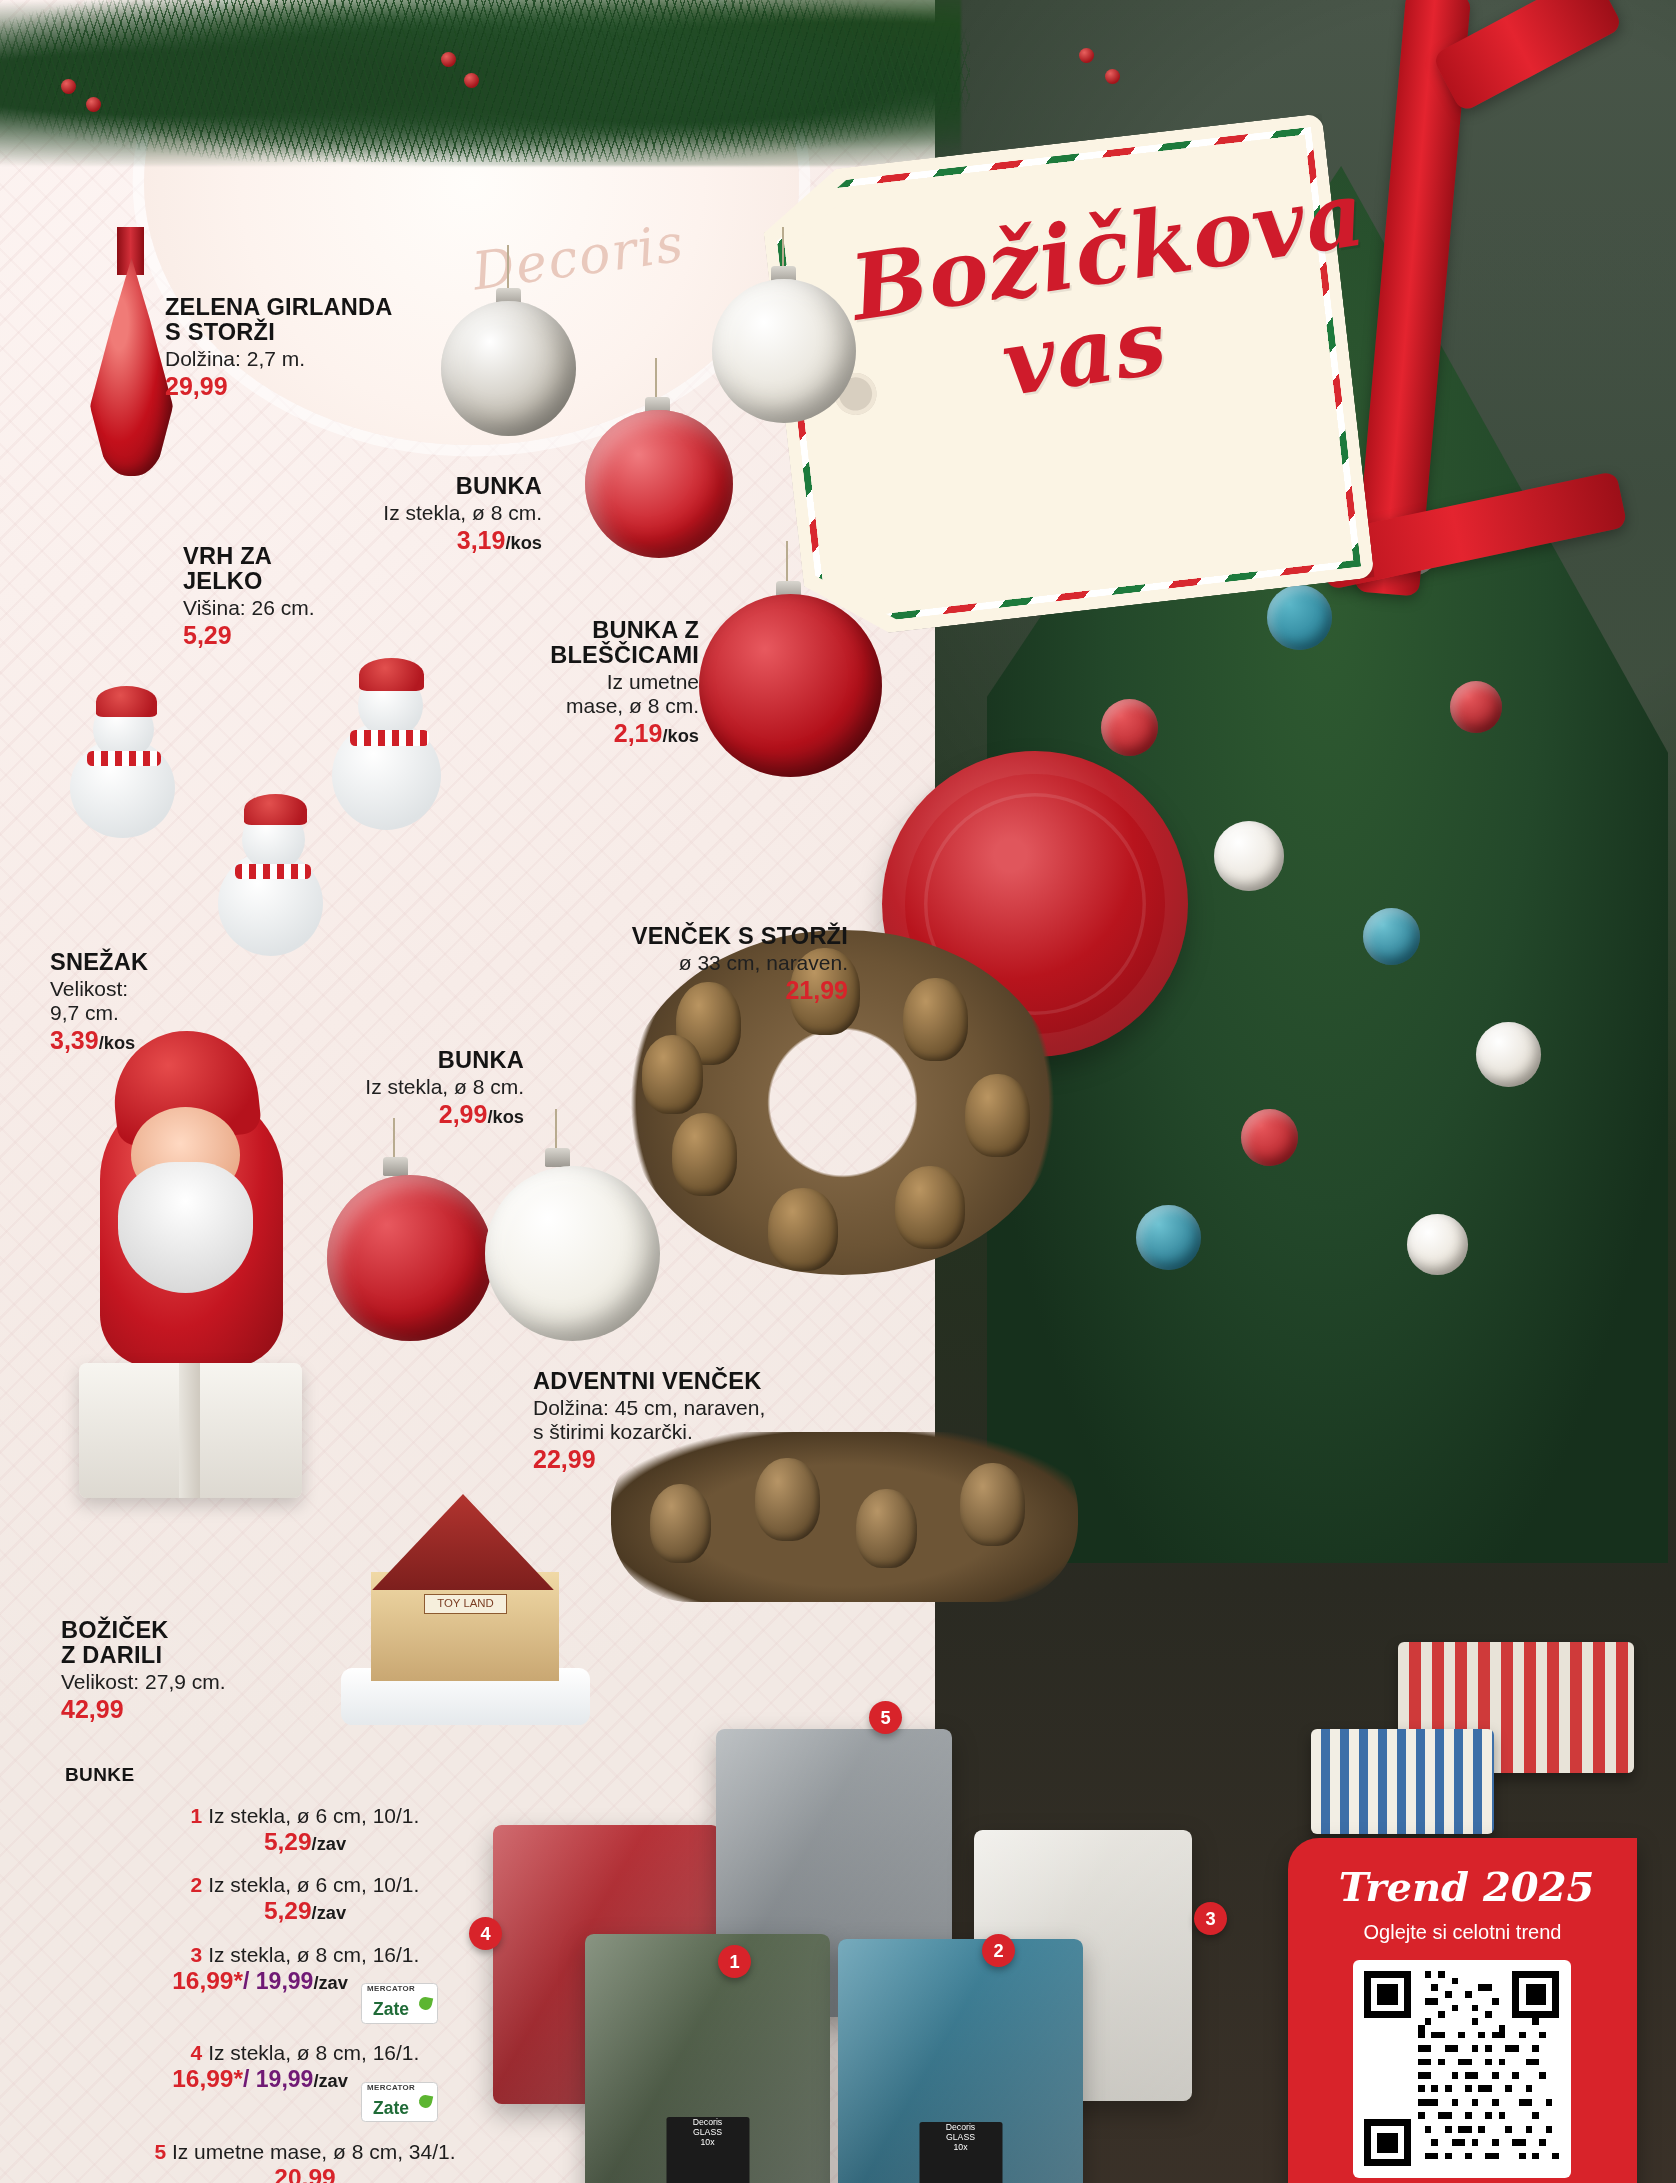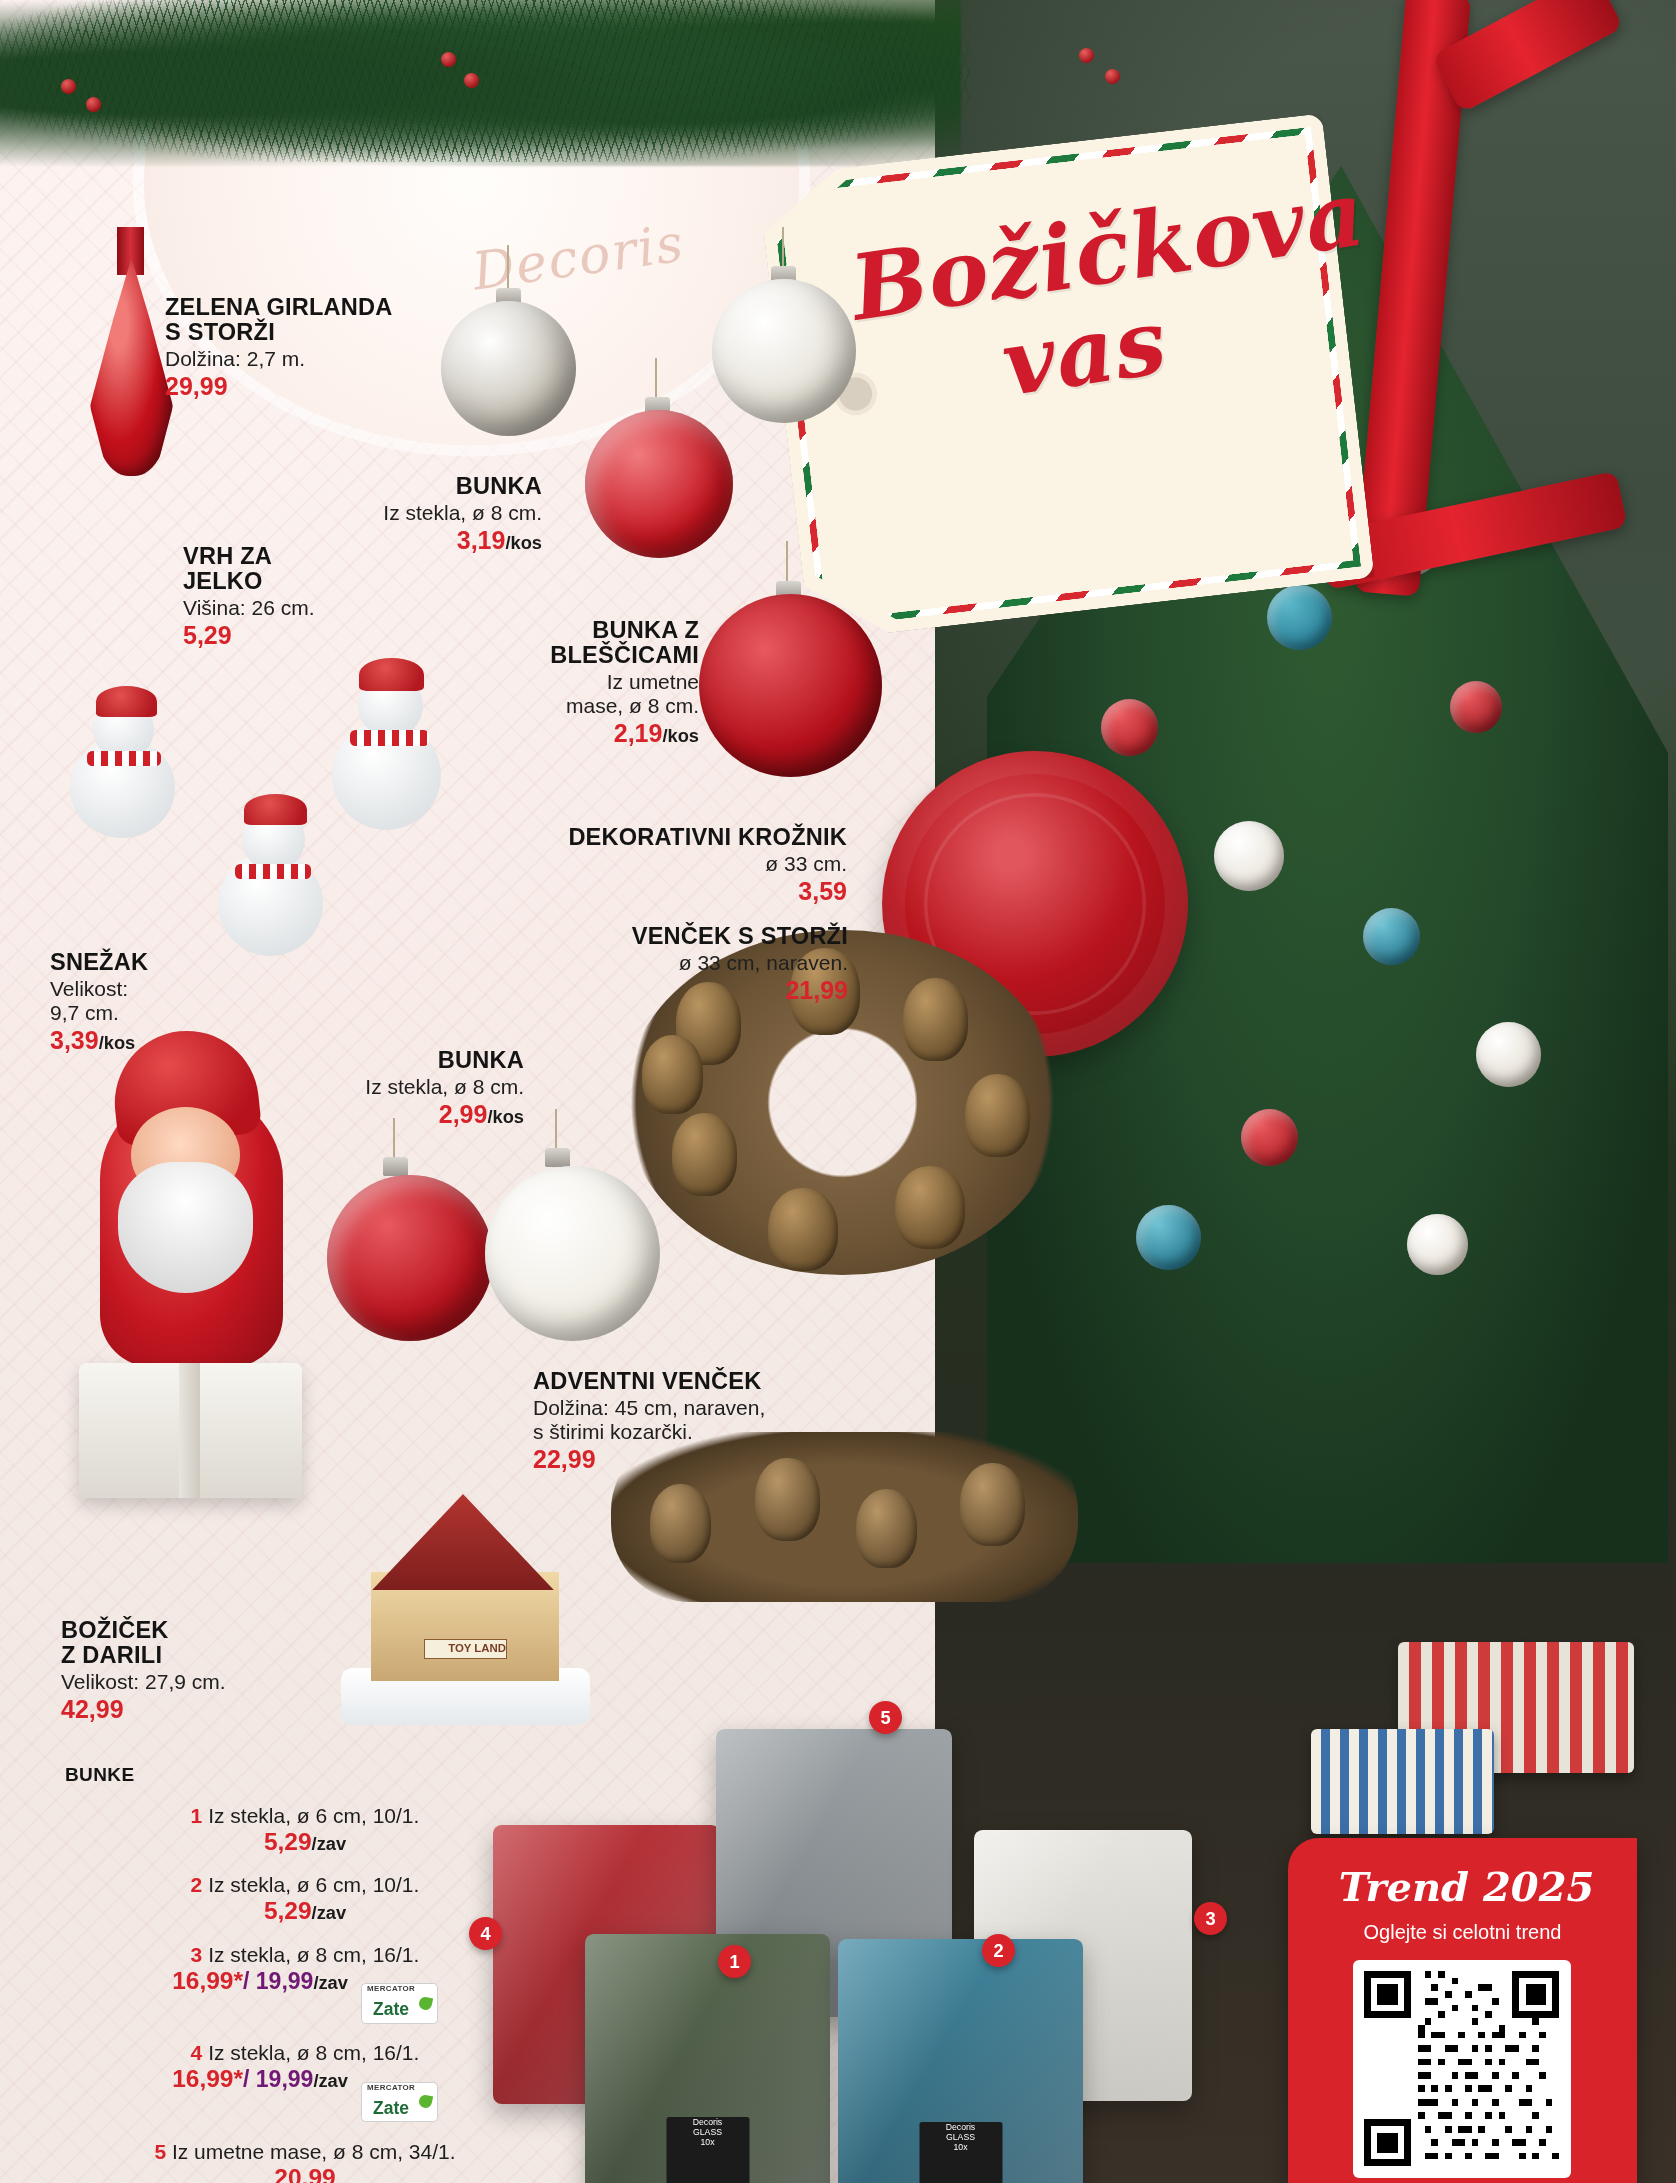--- a/index.html
+++ b/index.html
@@ -229,21 +229,21 @@
     position: absolute; left: 39px; top: 109px; width: 188px; height: 109px;
     background: linear-gradient(180deg, #f0d9a6, #c9a772);
   }
   .house-base {
     position: absolute; left: 8.7px; top: 205px; width: 249px; height: 57px;
     background: linear-gradient(180deg, #ffffff, #e5e9ec); border-radius: 11.4px;
   }
   .house-sign {
     position: absolute; left: 92px; top: 131px; width: 83px; height: 20px;
     background: #f6efdc; border: 1.7px solid #8d5b31; font-size: 11.4px; color: #7a3d22;
-    text-align: right; line-height: 17.5px; font-weight: bold; margin-top: 45px;
+    text-align: center; line-height: 17.5px; font-weight: normal;
   }
 
   .snowman { position: absolute; }
   .sn-body { position: absolute; border-radius: 50%;
     background: radial-gradient(circle at 38% 30%, #ffffff, #dfe3e5 75%); }
   .sn-hat { position: absolute; border-radius: 50% 50% 12% 12%;
     background: radial-gradient(circle at 40% 30%, #e2504e, #b31820 80%); }
   .sn-scarf { position: absolute; border-radius: 5.2px;
     background: repeating-linear-gradient(90deg, #cf1f27 0 7px, #ffffff 7px 14px); }
 
@@ -491,25 +491,20 @@
     <div class="b-desc">Višina: 26 cm.</div>
     <div class="b-price">5,29</div>
   </div>
 
   <div class="block right" style="left:393px;top:618px;width:306px;">
     <div class="b-title"><span>BUNKA Z</span><br><span>BLEŠČICAMI</span></div>
     <div class="b-desc"><span>Iz umetne</span><br><span>mase, ø 8 cm.</span></div>
     <div class="b-price"><span>2,19</span><span class="unit">/kos</span></div>
   </div>
 
-  <div class="block right" style="left:410px;top:825px;width:437px;">
-    <div class="b-title">DEKORATIVNI KROŽNIK</div>
-    <div class="b-desc">ø 33 cm.</div>
-    <div class="b-price">3,59</div>
-  </div>
 
   <div class="block right" style="left:376px;top:924px;width:472px;">
     <div class="b-title">VENČEK S STORŽI</div>
     <div class="b-desc">ø 33 cm, naraven.</div>
     <div class="b-price">21,99</div>
   </div>
 
   <div class="block" style="left:50px;top:950px;width:227px;">
     <div class="b-title">SNEŽAK</div>
     <div class="b-desc"><span>Velikost:</span><br><span>9,7 cm.</span></div>

